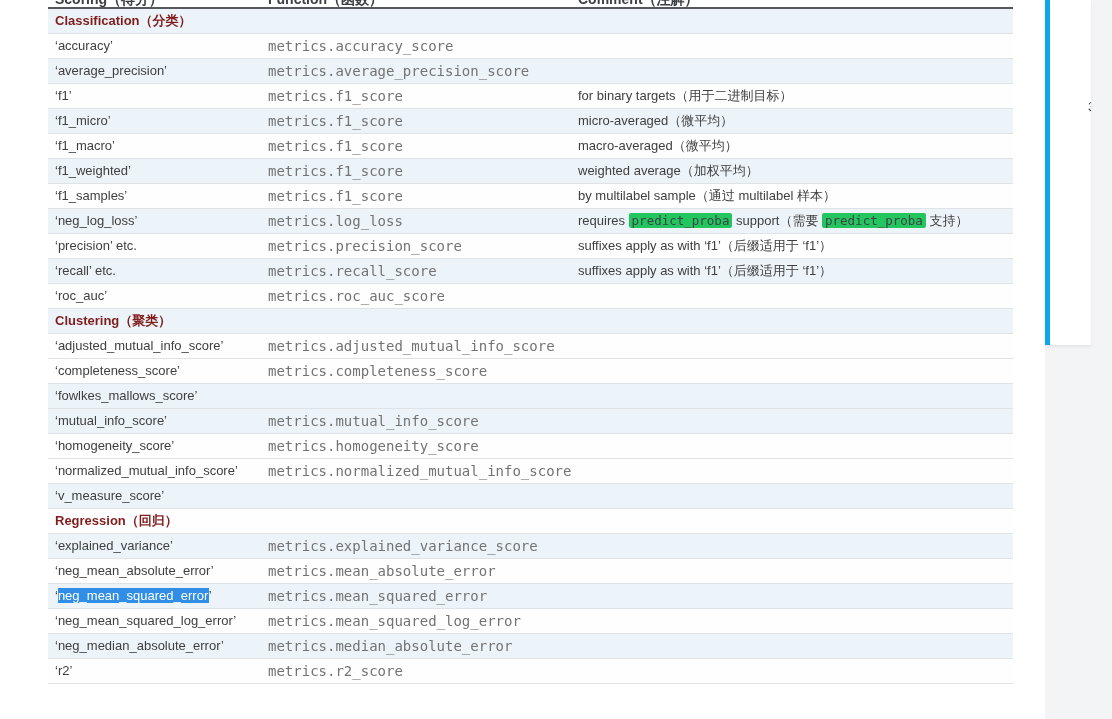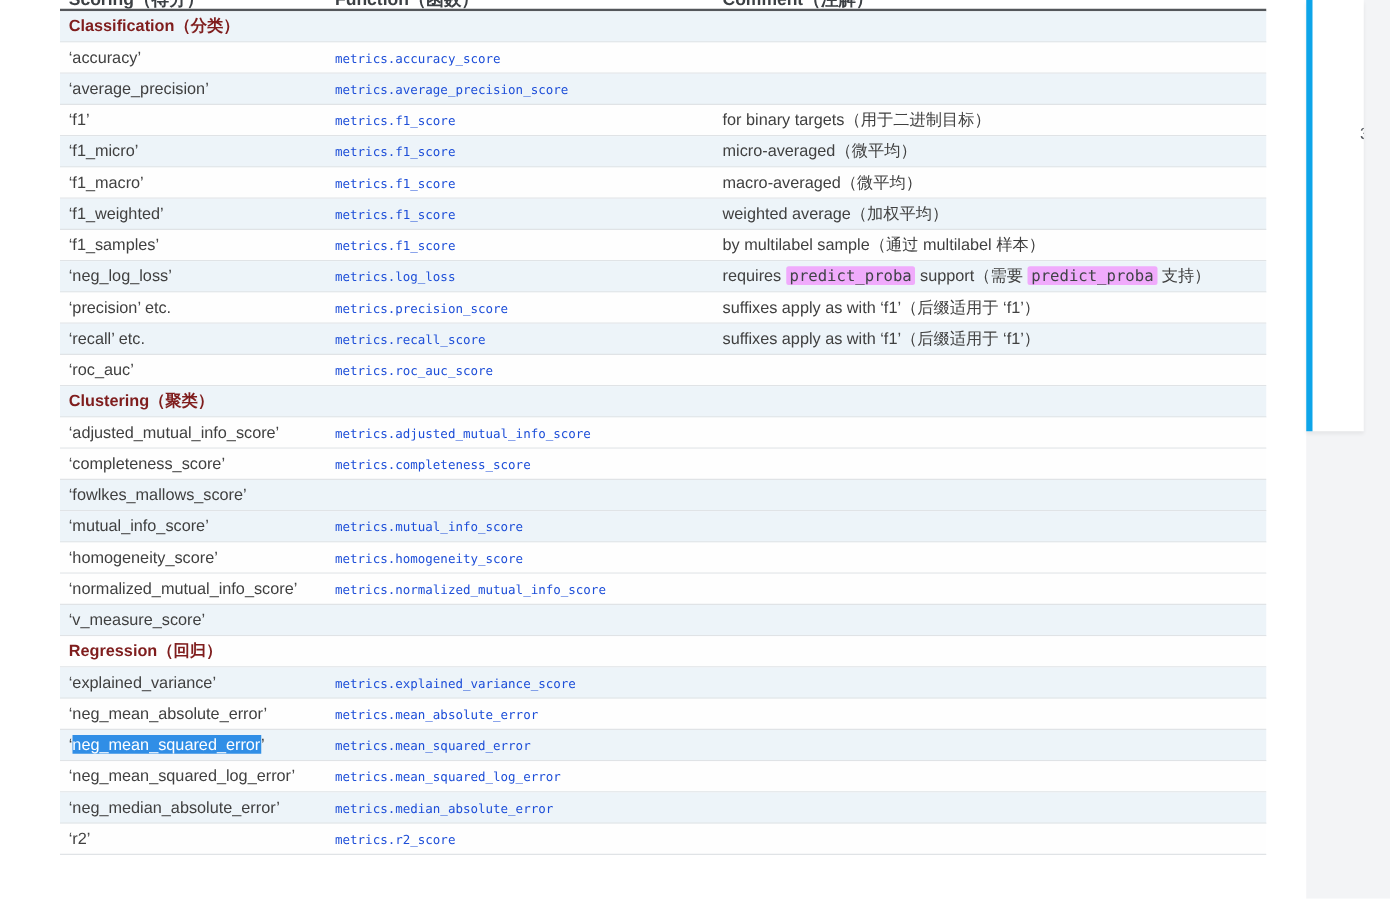--- a/index.html
+++ b/index.html
@@ -15,24 +15,24 @@
   .hcell { position:absolute; top:-9px; font-size:14px; font-weight:bold; color:#3c4044;
            line-height:17px; white-space:nowrap; }
   .h1 { left:7px; } .h2 { left:220px; } .h3 { left:530px; }
 
   .trow { position:relative; height:25px; border-bottom:1px solid #e0e3e6; background:#fefefe; }
   .trow.alt { background:#edf4f9; }
   .cell { position:absolute; top:0; line-height:24px; font-size:13px; color:#404040;
           white-space:nowrap; }
   .c1 { left:7px; }  .c2 { left:220px; }  .c3 { left:530px; }
   .section-label { font-weight:bold; color:#7f1d1d; font-size:13px; }
-  .code-link { font-family:"DejaVu Sans Mono", monospace; font-size:10px; color:#1d4ed8;
+  .code-link { font-family:"DejaVu Sans Mono", monospace; font-size:14px; color:#737373;
                cursor:pointer; }
   .inline-code { font-family:"DejaVu Sans Mono", monospace; font-size:12.5px; color:#3f4346;
-                 background:#f0abfc; border-radius:2px; padding:0 3px; }
+                 background:#22c55e; border-radius:2px; padding:0 3px; }
   .sel { background:#308ee6; color:#ffffff; }
 
   
   .rightbar { position:absolute; left:1045px; top:0; width:67px; height:719px; background:#f3f4f6; }
   .toc-card { position:absolute; left:0; top:0; width:46px; height:345px; background:#ffffff;
               border-left:5px solid #0ea5e9; box-shadow:0 2px 3px rgba(0,0,0,0.06); overflow:hidden; }
   .toc-item { position:absolute; left:62px; width:8px; height:10px; background:#5a5e65;
               border-radius:1px; cursor:pointer; }
   .toc-item.i0 { top:2px; }  .toc-item.i1 { top:36px; }  .toc-item.i2 { top:66px; }
   .toc-item.i4 { top:137px; } .toc-item.i5 { top:172px; } .toc-item.i6 { top:208px; }

